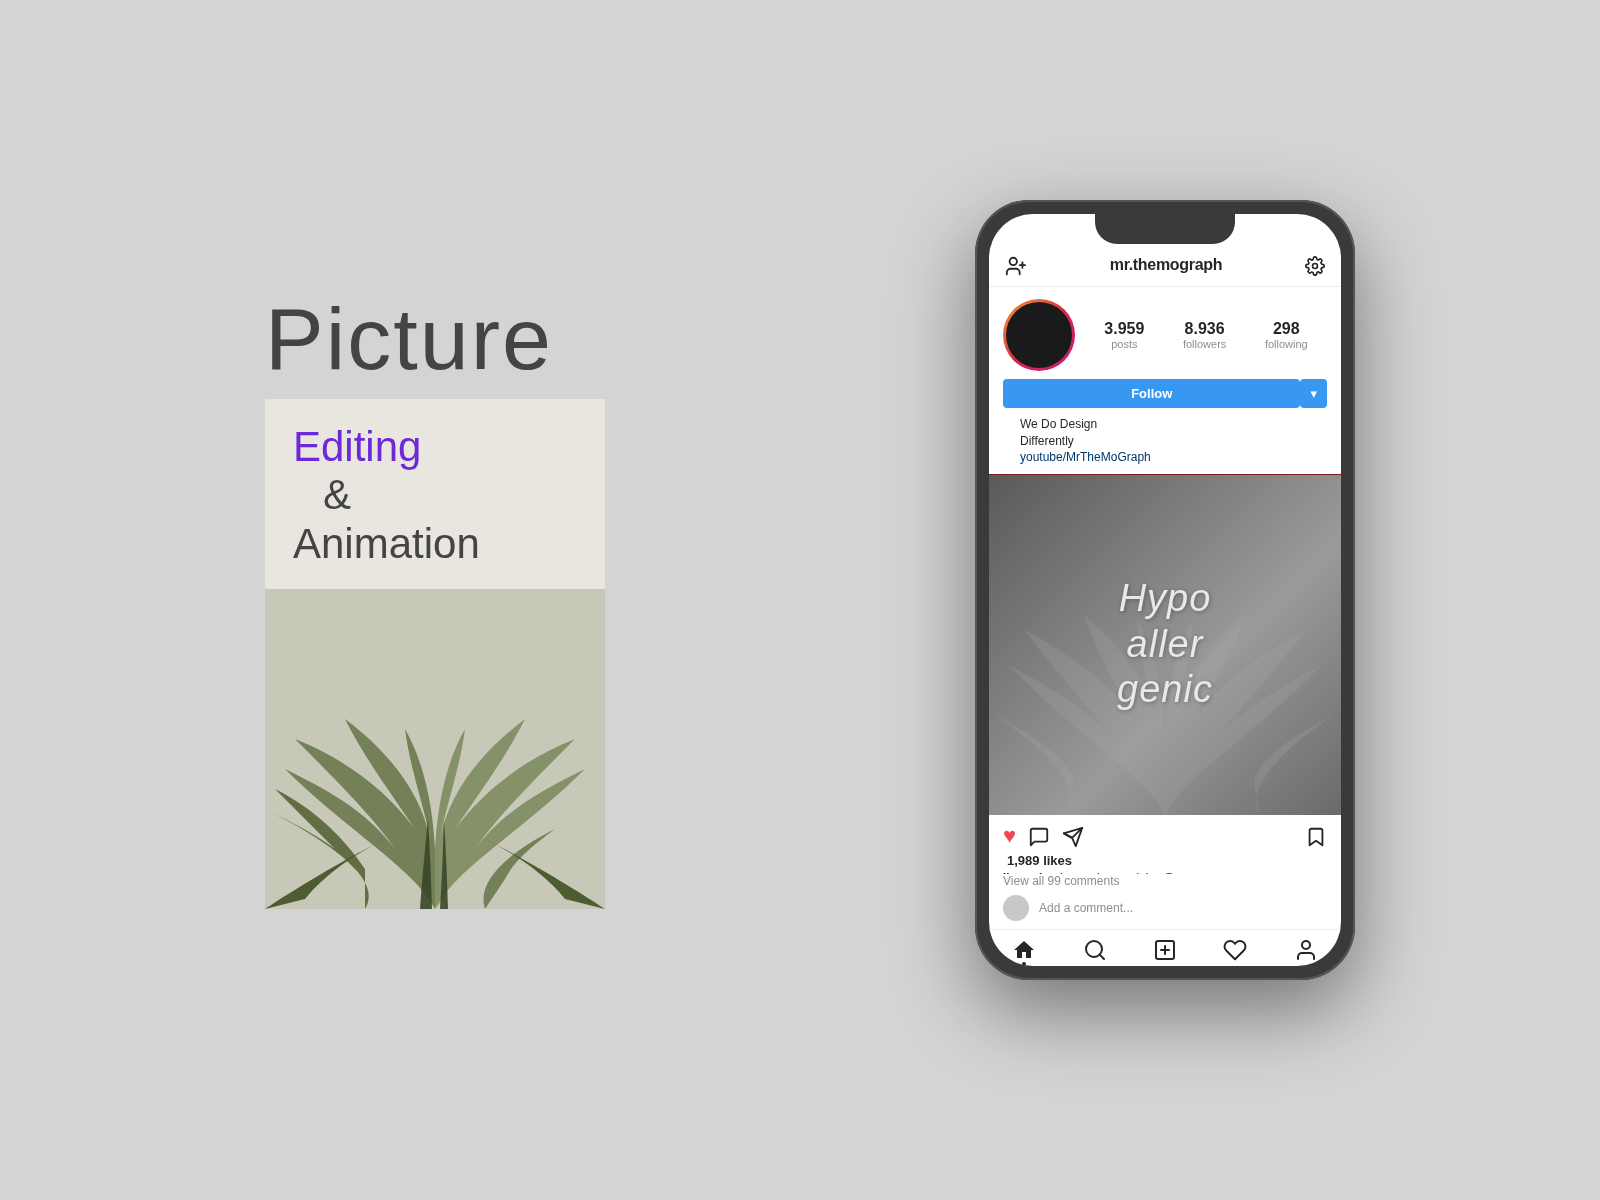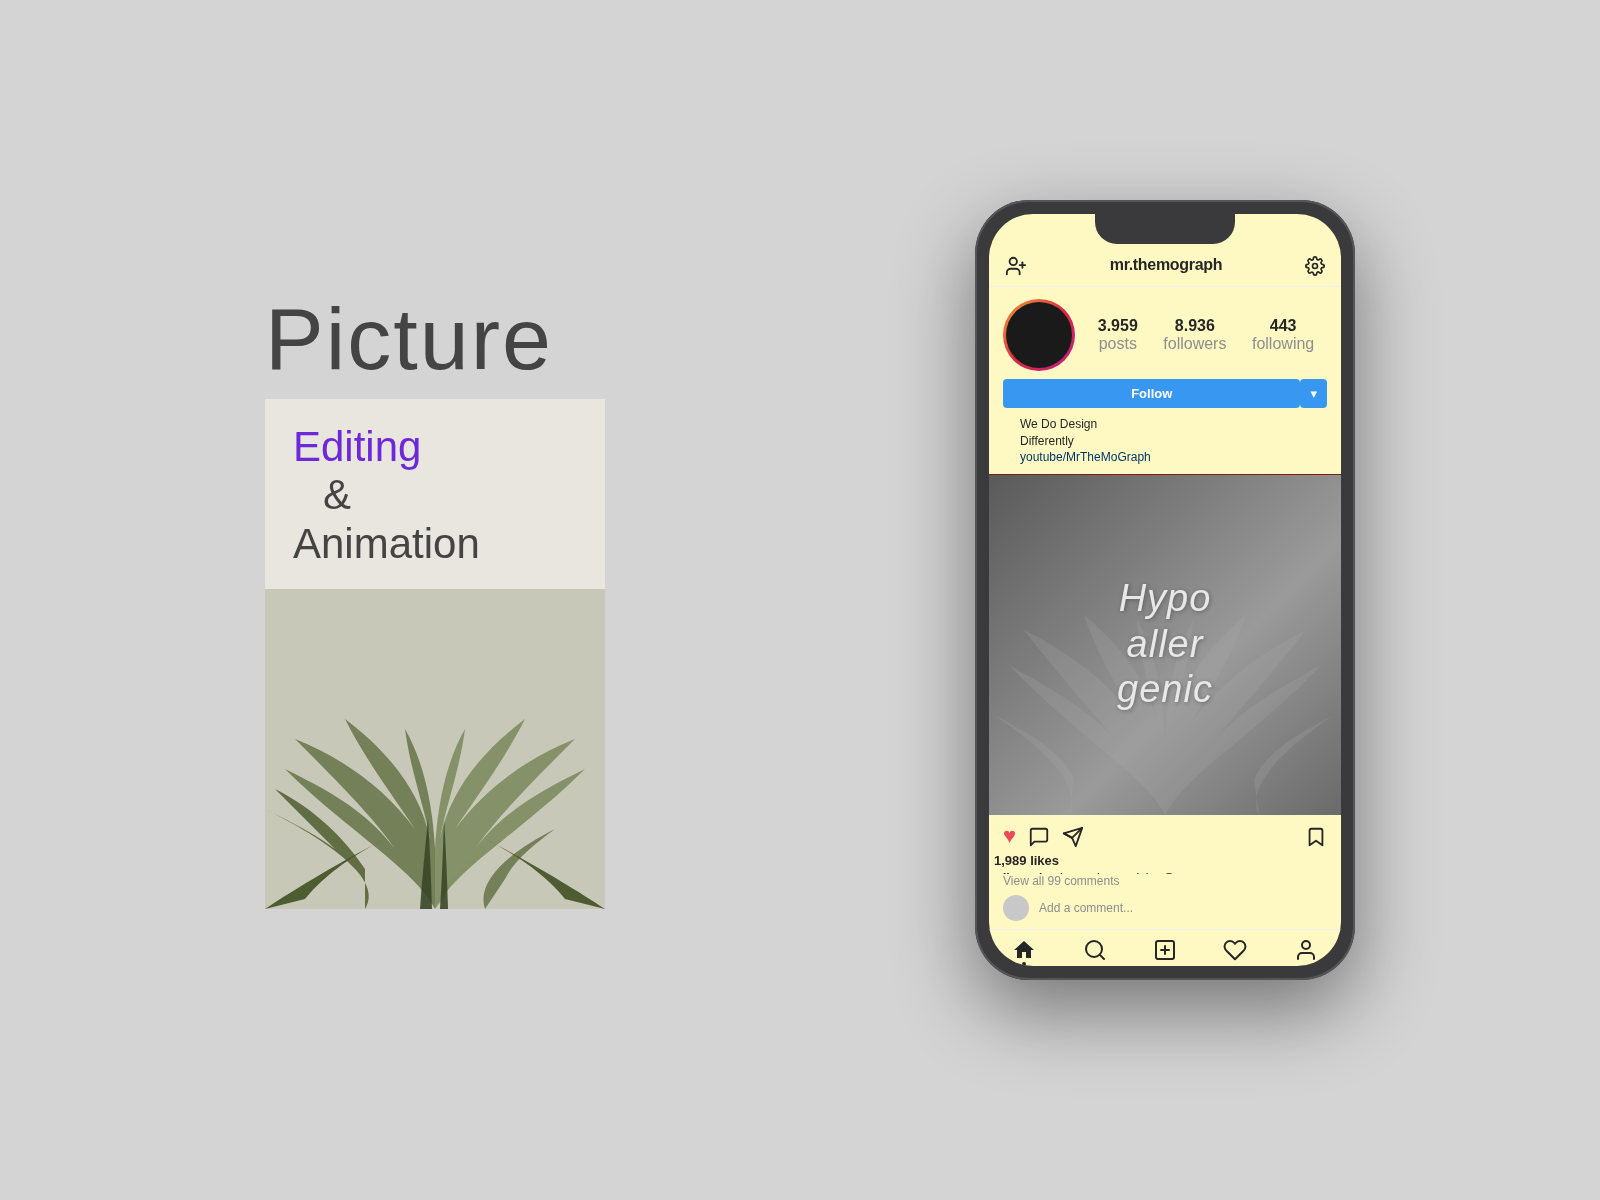--- a/index.html
+++ b/index.html
@@ -101,21 +101,21 @@
       background: #3a3a3c;
       border-radius: 54px;
       padding: 14px;
       box-shadow: 0 30px 80px rgba(0,0,0,0.45), inset 0 0 0 2px #555;
       position: relative;
     }
 
     .phone-inner {
       width: 100%;
       height: 100%;
-      background: #fef9c3;
+      background: #ffffff;
       border-radius: 44px;
       overflow: hidden;
       display: flex;
       flex-direction: column;
       position: relative;
     }
 
     
     .notch {
       position: absolute;
@@ -187,21 +187,21 @@
       align-items: center;
     }
 
     .ig-stat-num {
       font-size: 16px;
       font-weight: 600;
       color: #262626;
     }
 
     .ig-stat-label {
-      font-size: 16px;
+      font-size: 11px;
       color: #8e8e8e;
     }
 
     
     .ig-follow-row {
       display: flex;
       padding: 0 14px 8px;
     }
 
     .ig-follow-btn {
@@ -302,21 +302,21 @@
     }
 
     .ig-bookmark {
       margin-left: auto;
       font-size: 22px;
       color: #262626;
       cursor: pointer;
     }
 
     .ig-likes {
-      padding: 0 5px 3px;
+      padding: 0 18px 3px;
       font-size: 13px;
       font-weight: 600;
       color: #262626;
     }
 
     .ig-caption {
       padding: 0 14px 3px;
       font-size: 12px;
       color: #262626;
       white-space: nowrap;
@@ -462,21 +462,21 @@
         <div class="ig-stats">
           <div class="ig-stat">
             <span class="ig-stat-num">3.959</span>
             <span class="ig-stat-label">posts</span>
           </div>
           <div class="ig-stat">
             <span class="ig-stat-num">8.936</span>
             <span class="ig-stat-label">followers</span>
           </div>
           <div class="ig-stat">
-            <span class="ig-stat-num">443</span>
+            <span class="ig-stat-num">298</span>
             <span class="ig-stat-label">following</span>
           </div>
         </div>
       </div>
 
       <div class="ig-follow-row">
         <button class="ig-follow-btn">Follow</button>
         <button class="ig-follow-dropdown">▾</button>
       </div>
 

